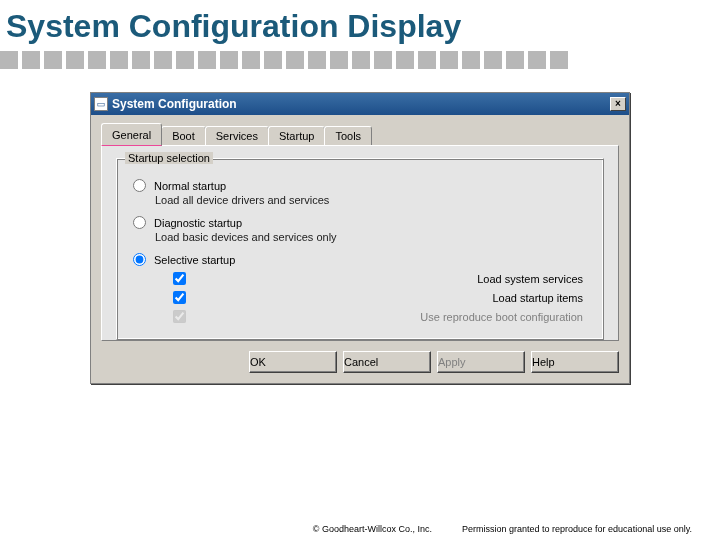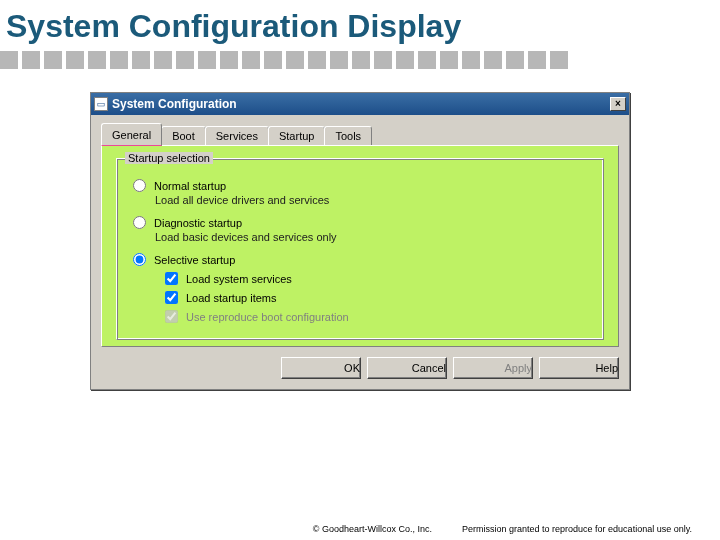--- a/index.html
+++ b/index.html
@@ -108,22 +108,22 @@
     padding-top: 5px;
     padding-bottom: 4px;
     z-index: 3;
     border-bottom: 1px solid #ec4899;
     margin-bottom: -1px;
   }
   .tab-panel {
     border: 1px solid #fff;
     border-right-color: #808080;
     border-bottom-color: #808080;
-    background: #bef264;
-    padding: 12px 14px 6px 14px;
+    background: #e5e5e5;
+    padding: 12px 14px 0 14px;
     position: relative;
     z-index: 1;
   }
   .groupbox {
     border: 1px solid #808080;
     border-top-color: #fff;
     border-left-color: #fff;
     box-shadow: inset 1px 1px 0 #808080, inset -1px -1px 0 #fff;
     position: relative;
     padding: 14px 12px 10px 12px;
@@ -151,42 +151,43 @@
     margin: 2px 0 10px 26px;
     font-size: 11px;
     color: #202020;
   }
   .check-block {
     margin: 4px 0 0 36px;
   }
   .check-row {
     display: flex;
     align-items: center;
-    margin: 6px 0;
+    margin: 6px 8px;
+    justify-content: space-between;
   }
   .check-row input[type=checkbox] {
     margin: 0 8px 0 0;
   }
   .check-row.disabled { color: #808080; }
   .buttons {
     display: flex;
     justify-content: flex-end;
     gap: 6px;
     margin-top: 10px;
   }
   .btn {
-    width: 80px;
+    width: 88px;
     height: 22px;
     background: #d4d0c8;
     border: 1px solid #fff;
     border-right-color: #404040;
     border-bottom-color: #404040;
     box-shadow: inset -1px -1px 0 #808080;
     font-size: 11px;
-    text-align: right;
+    text-align: left;
     line-height: 20px;
     cursor: pointer;
   }
   .btn.disabled { color: #808080; cursor: default; }
   .footer {
     position: absolute;
     bottom: 6px;
     left: 0;
     right: 0;
     display: flex;

